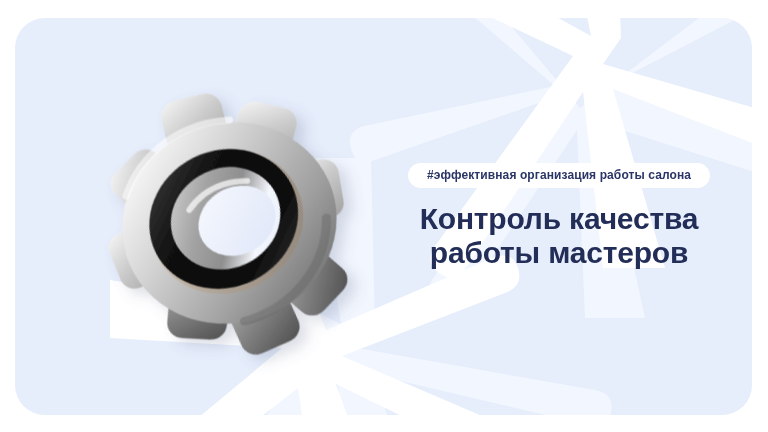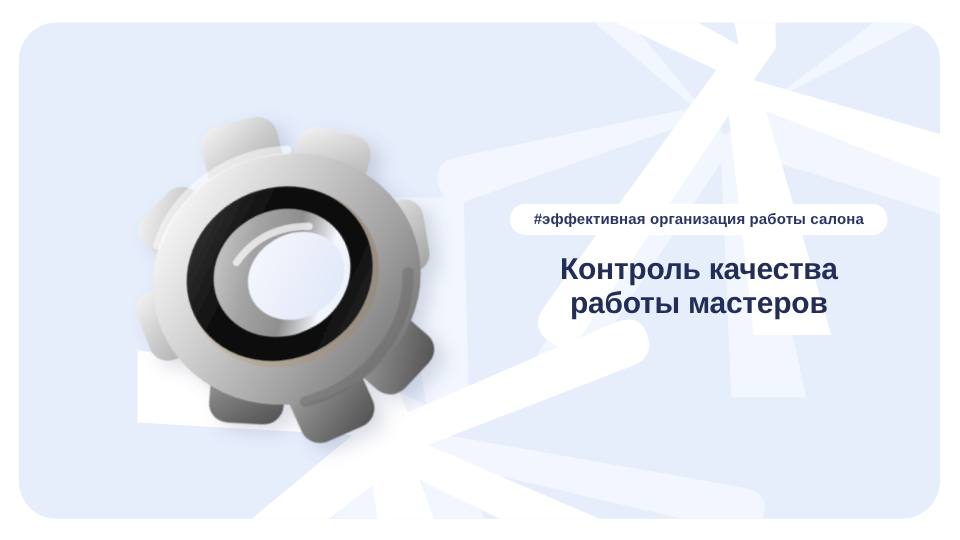--- a/index.html
+++ b/index.html
@@ -62,21 +62,21 @@
     font-size: 12px;
     font-weight: 600;
     letter-spacing: .1px;
     line-height: 1;
     white-space: nowrap;
   }
 
   #headline {
     margin: 14px 0 0 0;
     color: #222e58;
-    font-size: 24px;
+    font-size: 30px;
     font-weight: 700;
     line-height: 1.13;
     letter-spacing: -0.2px;
     white-space: pre-line;
   }
 </style>
 </head>
 <body>
 
 <div id="banner">

